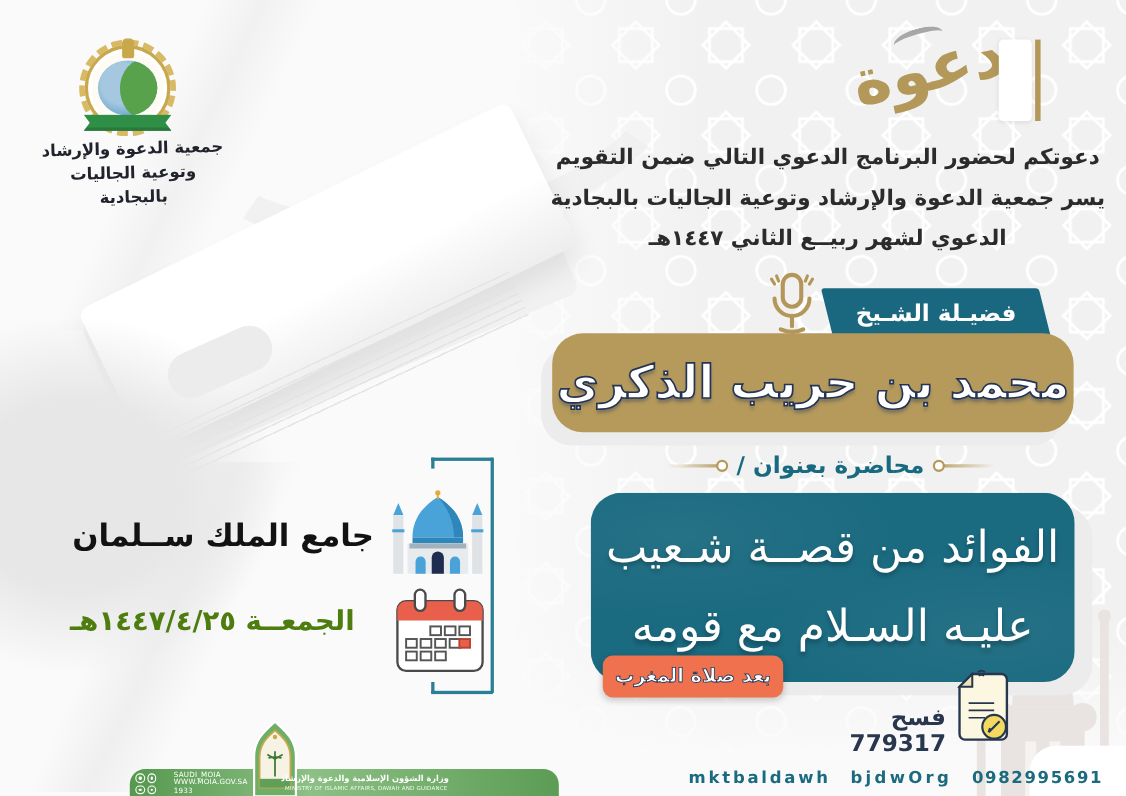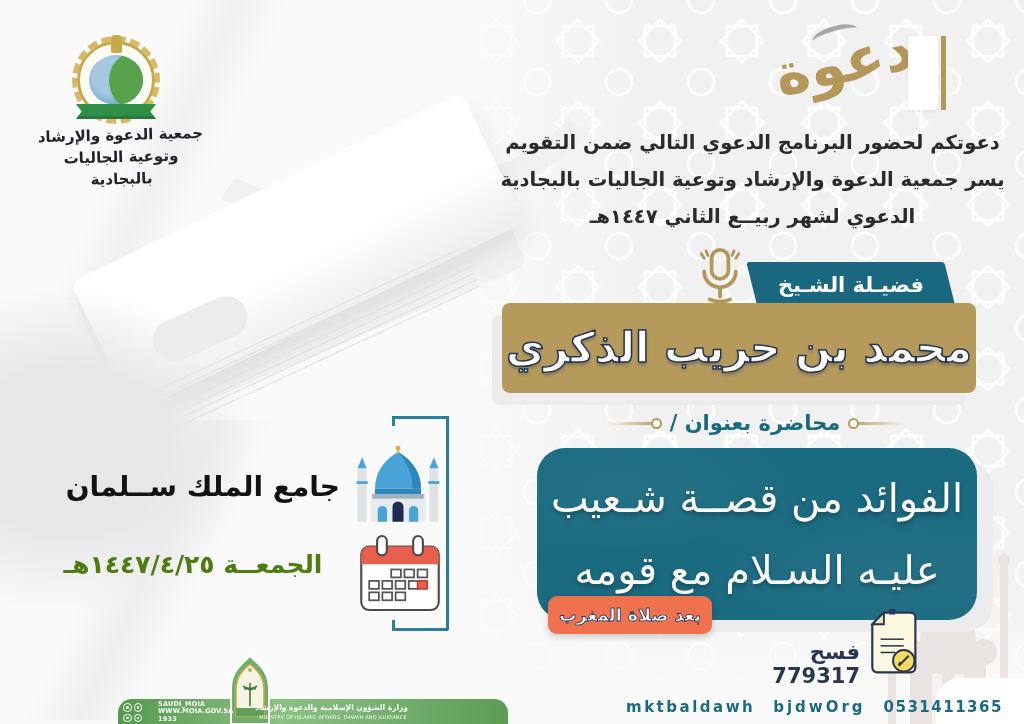--- a/index.html
+++ b/index.html
@@ -69,21 +69,21 @@
   .intro { left:500px; top:124px; width:505px; z-index:5; text-align:center;
     color:#2b2b2b; font-weight:bold; font-size:19.5px; line-height:37px; }
 
   
   .honorific-banner { left:752px; top:262px; width:198px; height:46px; background:#19687f;
     transform:skewX(14deg); border-radius:3px; z-index:5; }
   .honorific-text { position:absolute; inset:0; transform:skewX(-14deg); color:#fff;
     font-weight:bold; font-size:21px; line-height:46px; text-align:center; }
   .mic { left:692px; top:246px; width:56px; height:62px; z-index:6; }
   .name-box { left:502px; top:303px; width:474px; height:90px; background:#b59a5c;
-    border-radius:8px; box-shadow:-10px 12px 0 #ececec; z-index:5;
+    border-radius:28px; box-shadow:-10px 12px 0 #ececec; z-index:5;
     color:#fff; font-weight:bold; font-size:42px; line-height:90px; text-align:center;
     -webkit-text-stroke:1.5px #233456; text-shadow:0 3px 3px rgba(35,52,86,.35); }
 
   
   .lecture-row { left:555px; top:408px; width:400px; height:30px; z-index:5;
     display:flex; align-items:center; justify-content:center; gap:10px; }
   .lecture-label { color:#176a80; font-weight:bold; font-size:21px; }
   .orn { width:54px; height:3px; position:relative; }
   .orn-l { background:linear-gradient(to right,rgba(181,153,90,0),#b5995a); }
   .orn-r { background:linear-gradient(to left,rgba(181,153,90,0),#b5995a); }
@@ -134,21 +134,21 @@
   .footer-bar { left:118px; top:699px; width:390px; height:25px; z-index:3;
     border-radius:14px 14px 0 0;
     background:linear-gradient(90deg,#55984e 0%,#8cc084 42%,#5c9c55 100%); }
   .footer-arch { left:224px; top:654px; width:52px; height:70px; z-index:4; }
   .moia-social { left:123px; top:703px; width:32px; height:19px; z-index:5;
     display:grid; grid-template-columns:9px 9px; grid-auto-rows:9px; gap:1.5px; }
   .moia-social span { width:8.5px; height:8.5px; border:1px solid #fff; border-radius:50%;
     display:inline-block; position:relative; }
   .moia-social span::after { content:""; position:absolute; left:2px; top:2px; width:2.5px;
     height:2.5px; background:#fff; border-radius:50%; }
-  .moia-text { left:158px; top:701px; width:110px; z-index:5; color:#fff; font-weight:bold;
+  .moia-text { left:158px; top:701px; width:110px; z-index:5; color:#fff; font-weight:normal;
     font-size:6.5px; line-height:7.3px; letter-spacing:.2px; }
   .ministry-ar { left:258px; top:703px; width:150px; z-index:5; color:#fff; font-weight:bold;
     font-size:7.5px; text-align:center; white-space:nowrap; }
   .ministry-en { left:252px; top:714px; width:162px; z-index:5; color:rgba(255,255,255,.9);
     font-size:5px; text-align:center; white-space:nowrap; letter-spacing:.2px; }
 
   
   .contacts { left:608px; top:688px; width:330px; height:28px; z-index:5;
     display:flex; align-items:flex-end; gap:9px; color:#1b6b80; }
   .contacts .txt { font-weight:bold; font-size:15px; }
@@ -368,16 +368,16 @@
     <svg width="26" height="19" viewBox="0 0 26 19">
       <rect width="26" height="19" rx="4.5" fill="#1b6b80"></rect>
       <polygon points="10.5,5.5 18,9.5 10.5,13.5" fill="#ffffff"></polygon>
     </svg>
     <span class="txt ls3">bjdwOrg</span>
     <svg width="21" height="21" viewBox="0 0 22 22">
       <circle cx="11" cy="10.6" r="8.6" stroke="#1b6b80" stroke-width="1.9" fill="none"></circle>
       <path d="M4.2 17.5 L3.4 21 l3.6 -1" stroke="#1b6b80" stroke-width="1.9" fill="none"></path>
       <path d="M7.8 6.8c.3-.7 1-.8 1.4-.3l.9 1.2c.25.35.2.8-.1 1.1l-.5.5c.5 1.1 1.5 2.1 2.6 2.6l.5-.5c.3-.3.75-.35 1.1-.1l1.2.9c.5.4.4 1.1-.3 1.4-1 .5-2.3.4-3.6-.5-1.5-1-2.7-2.2-3.7-3.7-.9-1.3-1-2.6-.5-3.6z" fill="#1b6b80"></path>
     </svg>
-    <span class="txt ls1">0531411365</span>
+    <span class="txt ls1">0982995691</span>
   </div>
 
 </div>
 
 </body></html>

